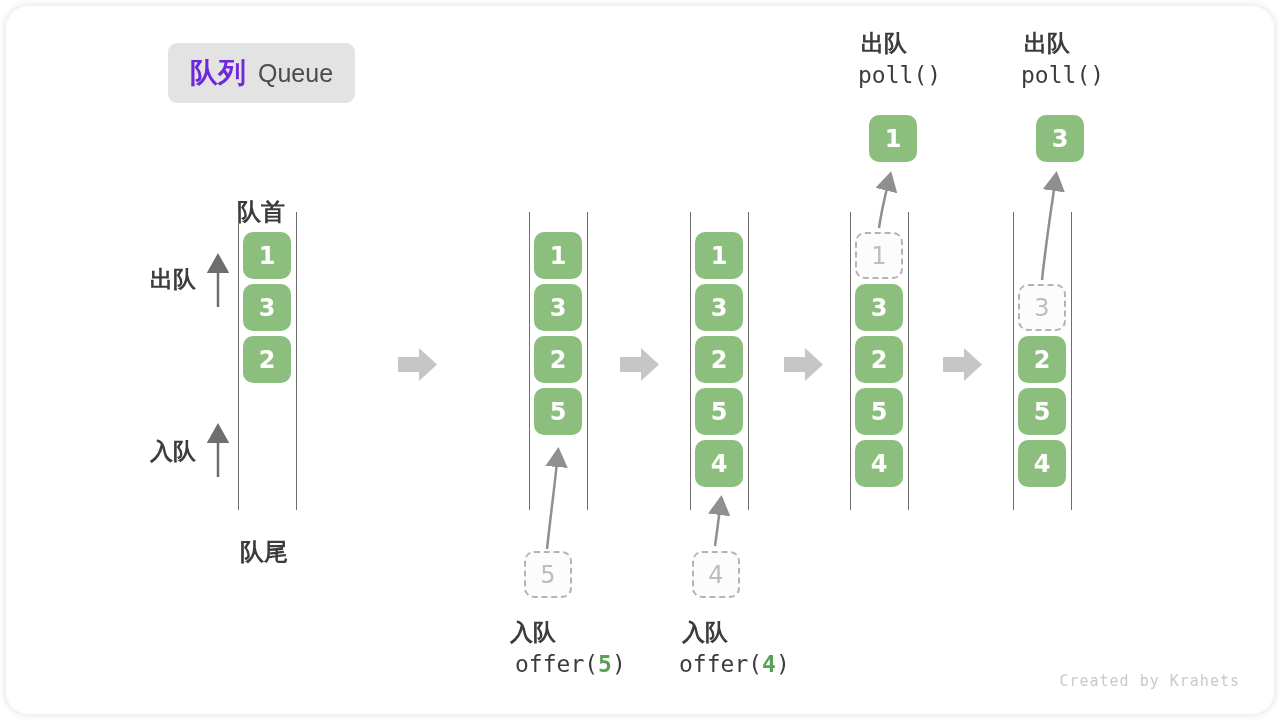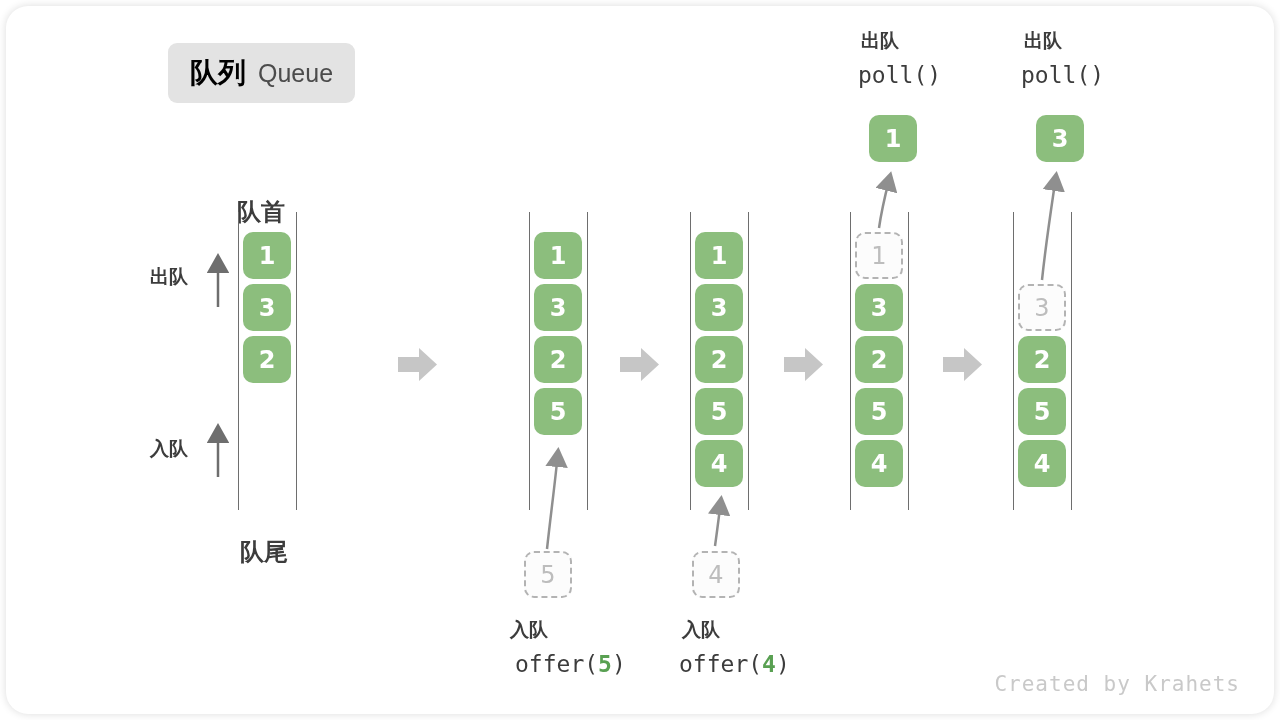--- a/index.html
+++ b/index.html
@@ -12,42 +12,42 @@
     background:#fff;border-radius:22px;
     box-shadow:0 0 8px rgba(0,0,0,.14);
   }
   #board{position:absolute;left:0;top:0;width:1280px;height:720px;}
   #arrow-layer{position:absolute;left:0;top:0;pointer-events:none;}
 
   .title-badge{
     position:absolute;left:168px;top:43px;height:60px;padding:0 22px;
     background:#e3e3e3;border-radius:9px;display:flex;align-items:center;gap:12px;
   }
-  .title-zh{font-size:28px;font-weight:700;color:#000000;}
+  .title-zh{font-size:28px;font-weight:700;color:#6d28d9;}
   .title-en{font-size:25px;color:#4c4c4c;font-family:Liberation Sans, sans-serif;}
 
-  .zh-label{position:absolute;font-size:19px;font-weight:700;color:#3c3c3c;white-space:nowrap;}
+  .zh-label{position:absolute;font-size:23px;font-weight:700;color:#3c3c3c;white-space:nowrap;}
   .code-label{position:absolute;font-size:23px;color:#3c3c3c;font-family:"DejaVu Sans Mono",monospace;white-space:nowrap;}
   .code-arg{font-weight:700;}
 
   .column{
     position:absolute;top:212px;width:57px;height:298px;
     border-left:1.5px solid #6e6e6e;border-right:1.5px solid #6e6e6e;
   }
   .cell{
     position:absolute;width:48px;height:47px;border-radius:10px;
     display:flex;align-items:center;justify-content:center;
     font-size:24px;font-weight:700;box-sizing:border-box;
     font-family:"DejaVu Sans",sans-serif;
   }
   .cell.solid{background:var(--green,#8cbe7d);color:#fff;}
   .cell.dashed{border:2px dashed #b3b3b3;background:#fcfcfc;color:#bdbdbd;font-weight:400;}
 
   .watermark{
-    position:absolute;right:40px;top:672px;font-size:21px;color:#c9c9c9;
+    position:absolute;right:40px;top:672px;font-size:15px;color:#c9c9c9;
     font-family:"DejaVu Sans Mono",monospace;letter-spacing:1px;
   }
 </style>
 </head>
 <body>
 
 <div id="stage">
   <div id="card"></div>
 
   <svg id="arrow-layer" width="1280" height="720">

